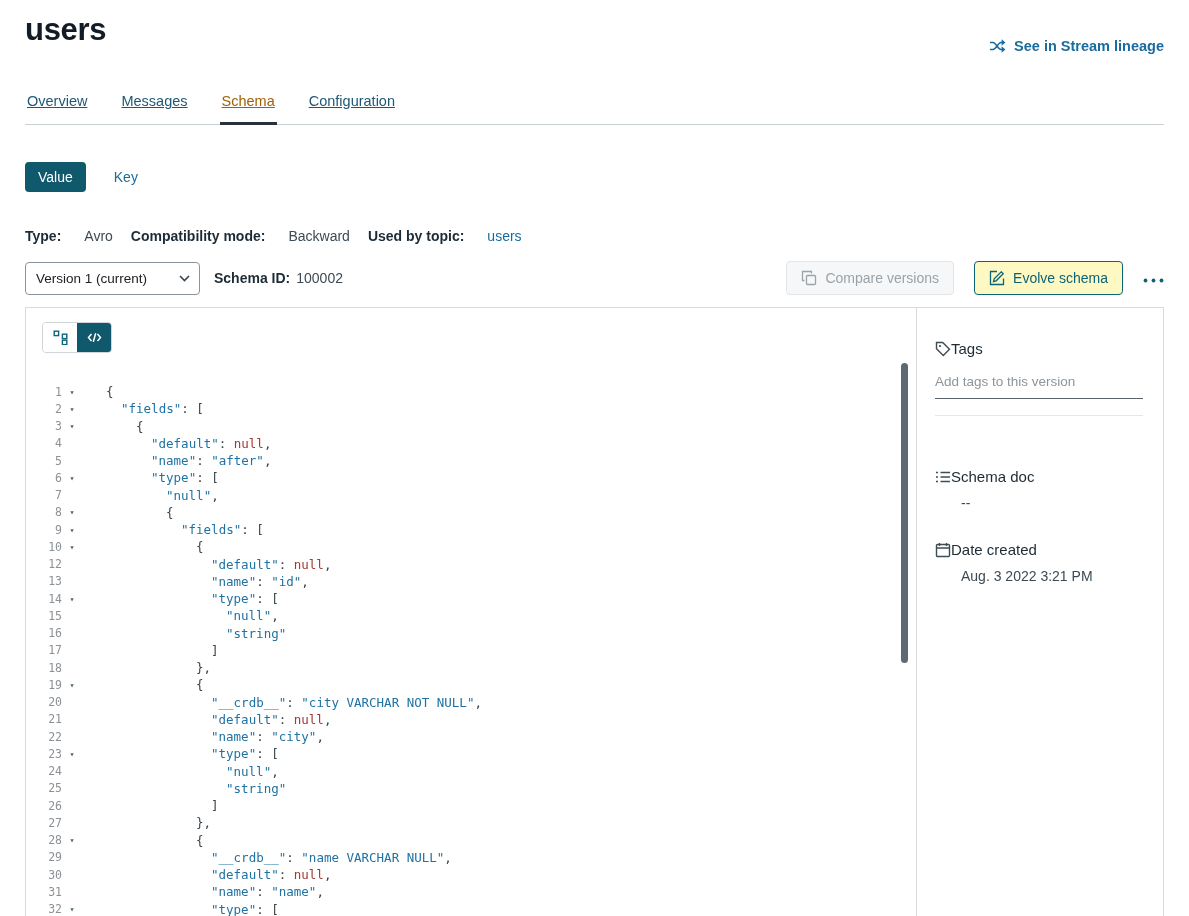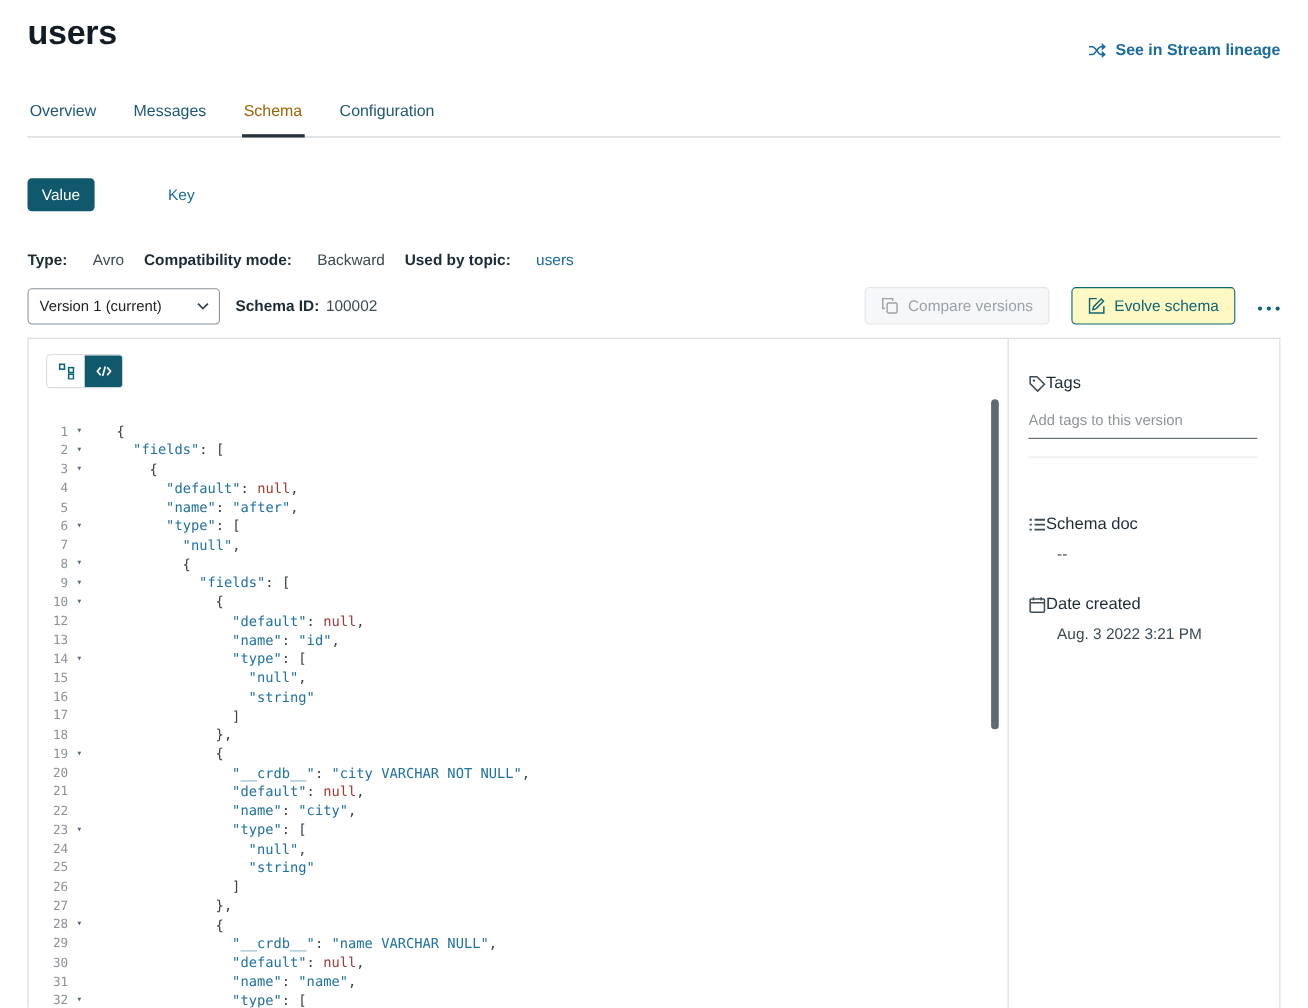--- a/index.html
+++ b/index.html
@@ -8,26 +8,26 @@
   .page { padding:0 25px; position:relative; }
 
   
   .topbar { display:flex; justify-content:space-between; align-items:flex-start; padding-top:12px; }
   .page-title { font-size:31px; font-weight:700; letter-spacing:-0.3px; color:#131c24; }
   .lineage-link { display:inline-flex; align-items:center; gap:8px; color:#1a6b9e;
     font-size:14.5px; font-weight:600; margin-top:26px; cursor:pointer; text-decoration:none; }
 
   
   .tabs { display:flex; gap:30px; margin-top:33px; border-bottom:1px solid #c9d0d4; }
-  .tab { position:relative; font-size:14.5px; color:#1f5876; padding:6px 2px 15px; cursor:pointer; }
+  .tab { position:relative; font-size:14.5px; color:#1f5876; padding:6px 2px 15px; cursor:pointer;text-decoration:underline; }
   .tab.active { color:#a16207; }
   .tab.active::after { content:""; position:absolute; left:0; right:0; bottom:-1px; height:3px; background:#27323c; }
 
   
-  .toggle-row { margin-top:37px; display:flex; align-items:center;gap:39px; }
+  .toggle-row { margin-top:37px; display:flex; align-items:center; }
   .value-btn { background:#10586b; color:#ffffff; border:none; border-radius:4px;
     padding:7px 13px; font-size:14px; font-family:inherit; cursor:pointer; }
   .key-btn { background:none; border:none; color:#1a6b9e; font-size:14px; font-family:inherit;
     margin-left:28px; cursor:pointer; }
 
   
   .meta-row { margin-top:36px; display:flex; align-items:center; font-size:14px; color:#3b4a54; }
   .meta-group { display:flex; gap:23px; margin-right:18px; }
   .meta-label { font-weight:700; color:#1c2b36; }
   .meta-link { color:#1a6b9e; cursor:pointer; text-decoration:none; }

